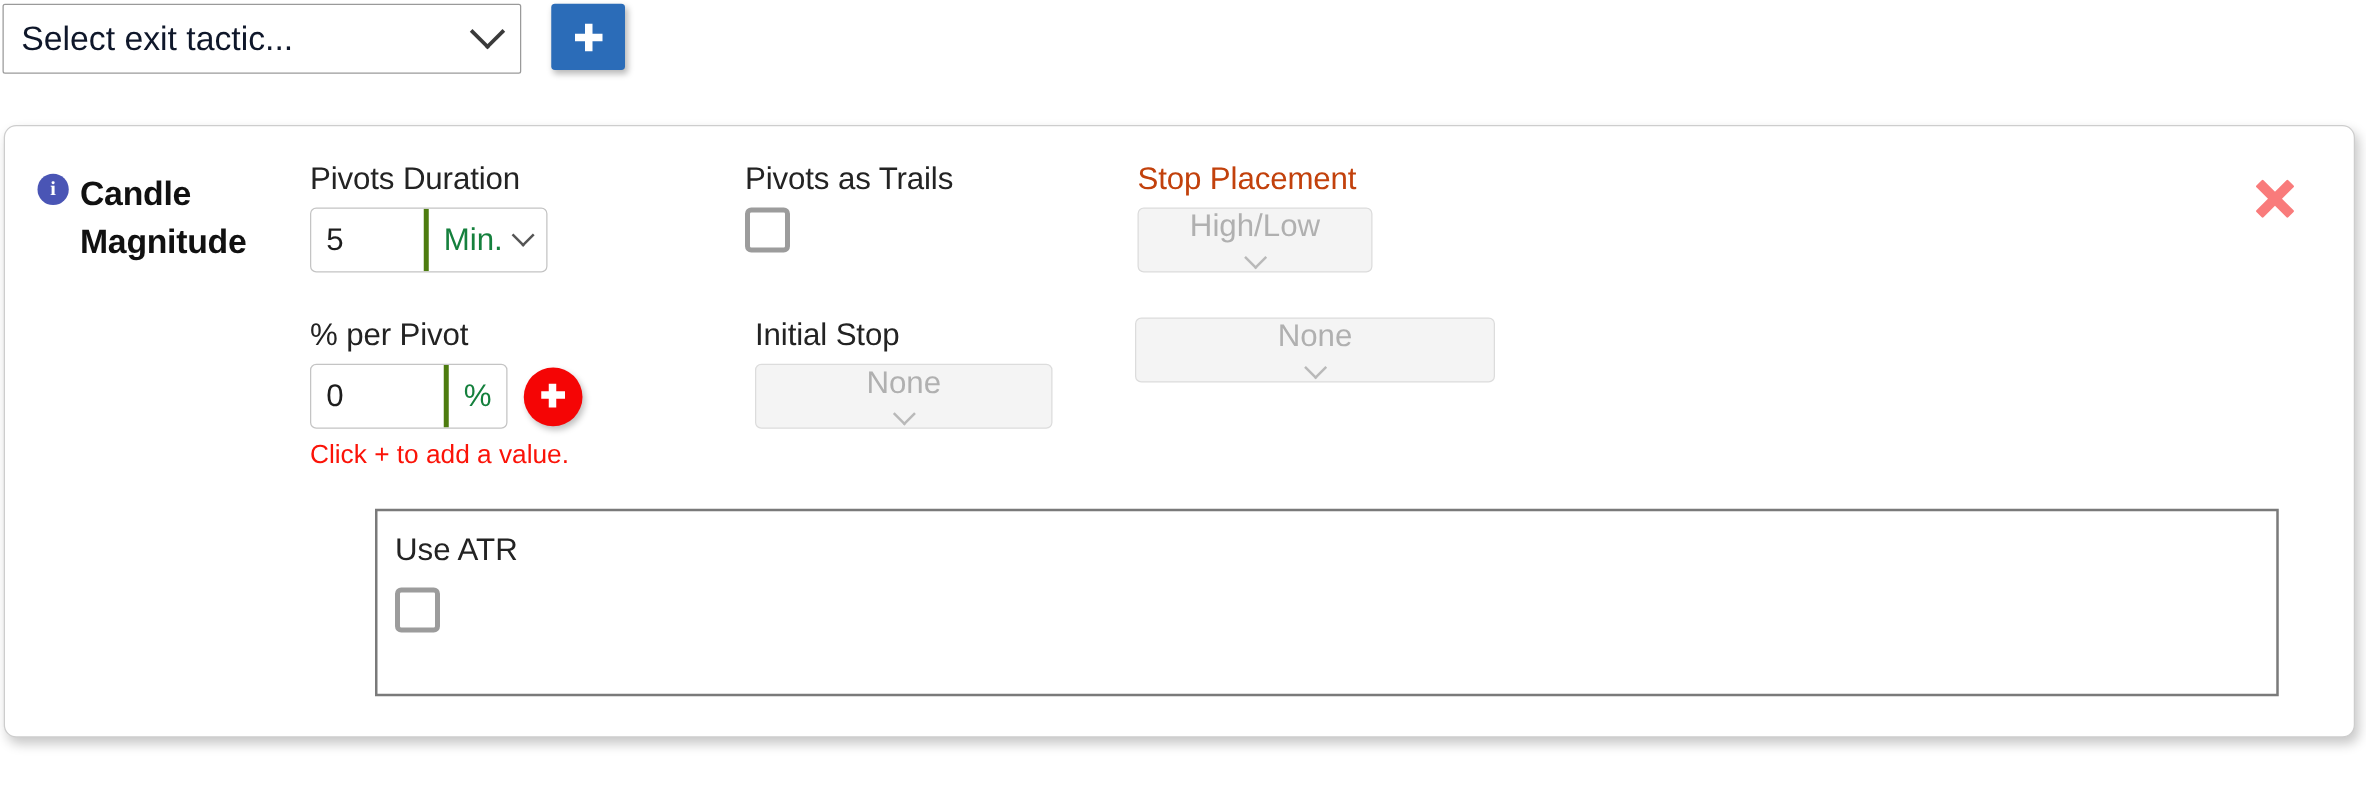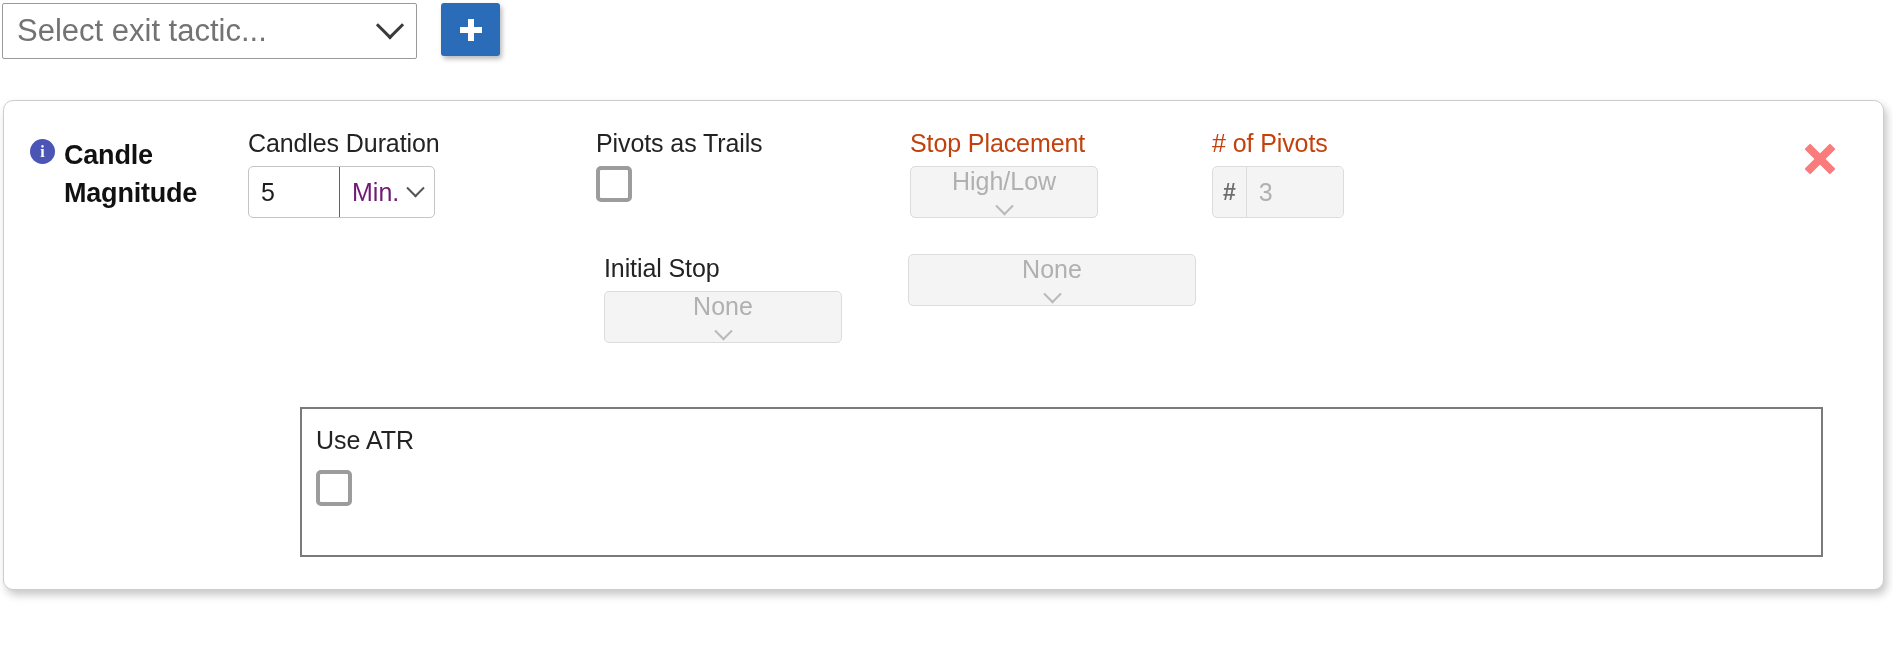--- a/index.html
+++ b/index.html
@@ -23,22 +23,22 @@
   }
   .tactic-select {
     width: 415px; height: 56px;
     border: 1px solid #9a9a9a;
     background: #ffffff;
     border-radius: 2px;
     display: flex;
     align-items: center;
     justify-content: space-between;
     padding: 0 16px 0 14px;
-    font-size: 31px;
-    color: #737373;
+    font-size: 27px;
+    color: #0f172a;
     font-family: "Liberation Sans", sans-serif;
   }
   .chev {
     display: inline-block;
     width: 20px; height: 20px;
     border-right: 3px solid #3a3a3a;
     border-bottom: 3px solid #3a3a3a;
     transform: rotate(45deg) translate(-4px,-4px);
   }
   .chev.small {
@@ -139,25 +139,25 @@
     border: none; outline: none;
     background: transparent;
     font-size: 25px;
     color: #1d1d1d;
     padding: 0 10px 0 12px;
     font-family: "Liberation Sans", sans-serif;
     height: 100%;
   }
   .ig-input.disabled { color: #b0b0b0; }
   .ig-addon {
-    border-left: 1px solid #4d7c0f;
+    border-left: 4px solid #4d7c0f;
     display: flex; align-items: center; gap: 10px;
     padding: 0 12px;
     font-size: 25px;
-    color: #701a75;
+    color: #15803d;
   }
   .ig-prefix {
     border-right: 1px solid #dcdcdc;
     border-left: none;
     display: flex; align-items: center; justify-content: center;
     padding: 0 10px;
     font-size: 23px;
     color: #6d6d6d;
     font-weight: bold;
   }
@@ -272,21 +272,21 @@
 <div class="card">
 
   <div class="title-block">
     <div class="info-icon">i</div>
     <div class="card-title">Candle Magnitude</div>
   </div>
 
   <div class="close-x"></div>
 
   <div class="field" style="left:244px; top:28px;">
-    <div class="field-label">Candles Duration</div>
+    <div class="field-label">Pivots Duration</div>
     <div class="input-group">
       <input class="ig-input" style="width: 90px;" value="5">
       <div class="ig-addon">
         <span>Min.</span>
         <span class="chev small dark"></span>
       </div>
     </div>
   </div>
 
   <div class="field" style="left:592px; top:28px;">
@@ -295,29 +295,35 @@
   </div>
 
   <div class="field" style="left:906px; top:28px;">
     <div class="field-label disabled">Stop Placement</div>
     <div class="sel" style="width:188px;">
       <span>High/Low</span>
       <span class="chev small grey"></span>
     </div>
   </div>
 
-  <div class="field" style="left:1208px; top:28px;">
-    <div class="field-label disabled"># of Pivots</div>
-    <div class="input-group disabled">
-      <div class="ig-addon ig-prefix">#</div>
-      <input class="ig-input disabled" style="width: 96px; background: rgb(244, 244, 244);" disabled="" value="3">
-    </div>
-  </div>
-
-
+
+
+  <div class="field" style="left:244px; top:153px;">
+    <div class="field-label">% per Pivot</div>
+    <div style="display:flex; align-items:center;">
+      <div class="input-group">
+        <input class="ig-input" style="width: 106px;" value="0">
+        <div class="ig-addon">%</div>
+      </div>
+      <button class="red-add">
+        <span class="plus-white"></span>
+      </button>
+    </div>
+    <div class="hint-error">Click + to add a value.</div>
+  </div>
 
   <div class="field" style="left:600px; top:153px;">
     <div class="field-label">Initial Stop</div>
     <div class="sel" style="width:238px;">
       <span>None</span>
       <span class="chev small grey"></span>
     </div>
   </div>
 
   <div class="field" style="left:904px; top:153px;">

